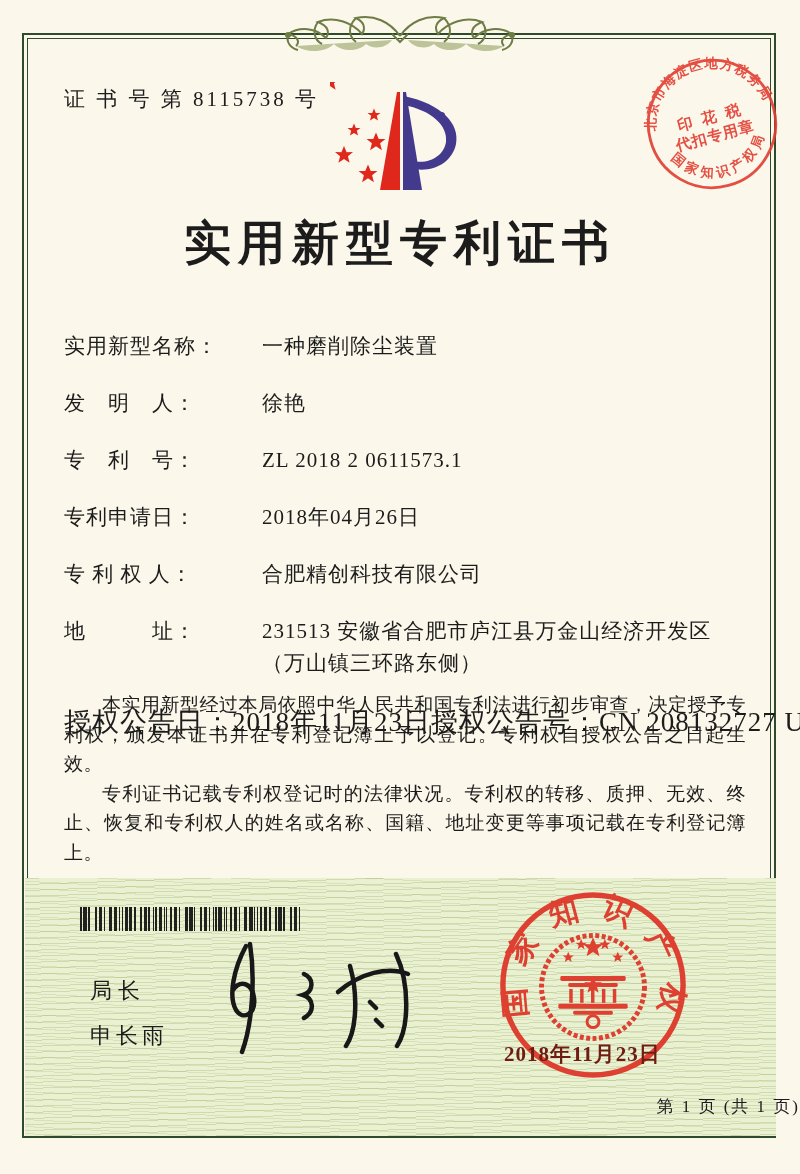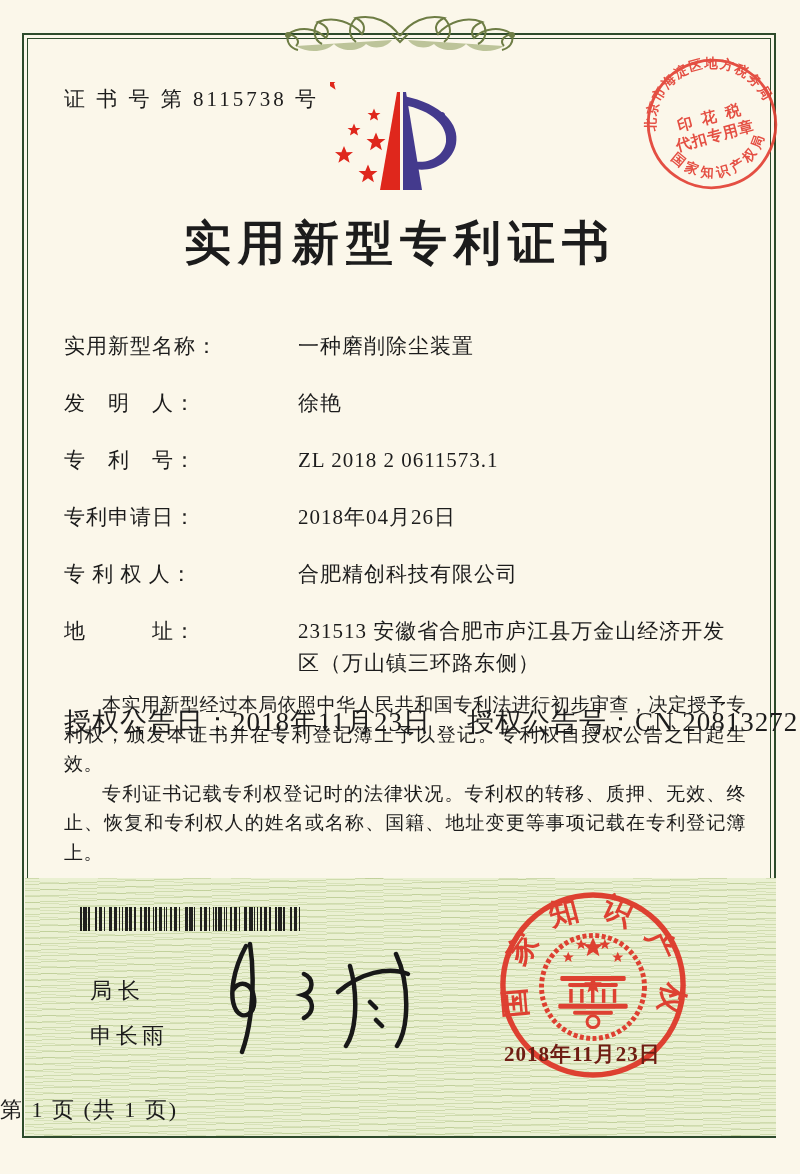--- a/index.html
+++ b/index.html
@@ -31,21 +31,21 @@
   .tax-stamp { position:absolute; left:636px; top:48px; width:152px; height:152px; }
   .title {
     position:absolute; left:0; top:212px; width:100%;
     text-align:center; font-size:47px; font-weight:bold; letter-spacing:7px;
   }
   
   .fields { position:absolute; left:64px; top:334px; right:60px; }
   .field-row { display:flex; align-items:flex-start; margin-bottom:29px; font-size:21px; line-height:24px; }
   .field-label { display:inline-block; width:160px; white-space:pre; flex:none; letter-spacing:1px; }
   .field-value { letter-spacing:1px; max-width:545px; line-height:32px; margin-top:-4px;margin-left:38px; }
-  .field-row, .grant-row { letter-spacing:1px;gap:36px; }
+  .field-row, .grant-row { letter-spacing:1px; }
   .grant-row { display:flex; justify-content:space-between; font-size:27px; margin-top:-4px;text-align:center; }
   .grant-item { white-space:pre; }
   
   .body-text { position:absolute; left:64px; top:692px; right:54px; }
   .body-text p {
     font-size:19px; line-height:29.5px; text-align:justify;
     text-indent:2em; letter-spacing:0.5px;font-family:Liberation Mono, monospace;
   }
   
   .guilloche {
@@ -65,21 +65,21 @@
   .official-title { font-size:22px; letter-spacing:6px; margin-bottom:15px; }
   .official-name { font-size:22px; letter-spacing:4px; }
   .signature { position:absolute; left:200px; top:936px; width:235px; height:125px; }
   .seal { position:absolute; left:494px; top:886px; width:198px; height:198px; }
   .seal-date {
     position:absolute; left:504px; top:1040px; width:180px;
     font-size:21px; letter-spacing:1px; color:#6f1d13; font-weight:bold;
   }
   .footer {
     position:absolute; left:0; top:1095px; width:100%;
-    text-align:left; font-size:22px; letter-spacing:2px;
+    text-align:right; font-size:17px; letter-spacing:2px;
   }
   svg text { font-family:"Liberation Serif","DejaVu Serif",serif; }
 </style>
 </head>
 <body>
 
 <div class="frame">
   <div class="frame-inner"></div>
 </div>
 

